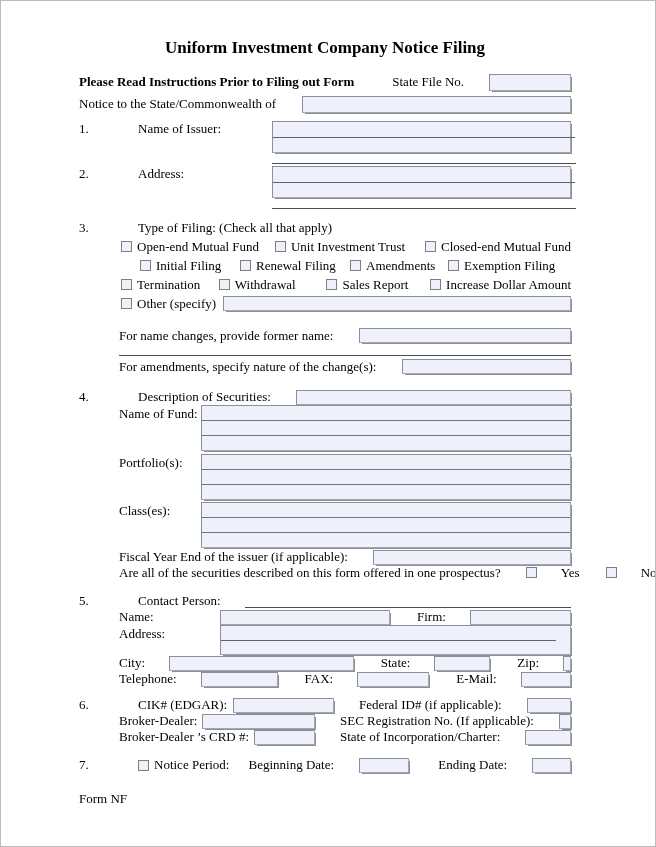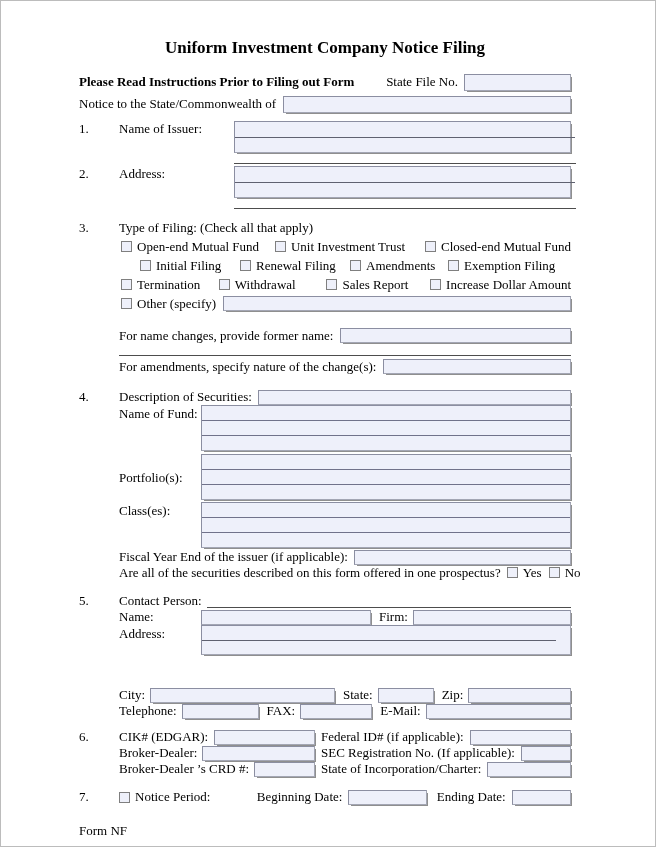--- a/index.html
+++ b/index.html
@@ -8,21 +8,21 @@
     border:1px solid #bcbcbc;
     background:#ffffff;
     font-family:"Liberation Serif", serif;
     font-size:13px; color:#000;
     padding:36px 84px 0 78px;
     overflow:hidden;
     position:relative;
   }
   .title { text-align:center; font-weight:bold; font-size:17px; line-height:22px; }
 
-  .row { display:flex; align-items:center; }
+  .row { display:flex; align-items:center;gap:19px; }
   .num { width:40px; flex-shrink:0; }
   .lbl { white-space:nowrap; }
   .bold { font-weight:bold; }
   .grow { flex:1; }
 
   .fld {
     background:#eef0fa;
     border:1px solid #a3a6b4; border-top-color:#8b8ea1; border-left-color:#8b8ea1;
     box-shadow:2px 2px 0 -1px #8f8f8f;
     height:15px; box-sizing:border-box;
@@ -193,21 +193,21 @@
 
   <div class="grp indent">
     <span class="grpl">Name of Fund:</span>
     <div class="grpbox">
       <div class="grprow"></div>
       <div class="grprow"></div>
       <div class="grprow last"></div>
     </div>
   </div>
 
-  <div class="grp indent" style="margin-top:3px;align-items:center;">
+  <div class="grp indent" style="margin-top:3px;">
     <span class="grpl">Portfolio(s):</span>
     <div class="grpbox">
       <div class="grprow"></div>
       <div class="grprow"></div>
       <div class="grprow last"></div>
     </div>
   </div>
 
   <div class="grp indent" style="margin-top:2px;">
     <span class="grpl">Class(es):</span>
@@ -244,21 +244,21 @@
     <input class="fld grow" type="text" value="" style="">
   </div>
 
   <div class="row indent" style="align-items:flex-start;">
     <span class="lbl l5" style="padding-top:1px;">Address:</span>
     <div class="tall grow" style="height:30px;">
       <div class="mid" style="right:14px;"></div>
     </div>
   </div>
 
-  <div class="row indent" style="height:16px;margin-top:32px;">
+  <div class="row indent" style="height:16px;">
     <span class="lbl">City:</span>
     <input class="fld" style="width: 185px; margin-left: 5px;" type="text" value="">
     <span class="lbl mlab">State:</span>
     <input class="fld" style="width: 56px;" type="text" value="">
     <span class="lbl mlab">Zip:</span>
     <input class="fld grow" type="text" value="" style="">
   </div>
 
   <div class="row indent" style="height:16px;">
     <span class="lbl">Telephone:</span>

